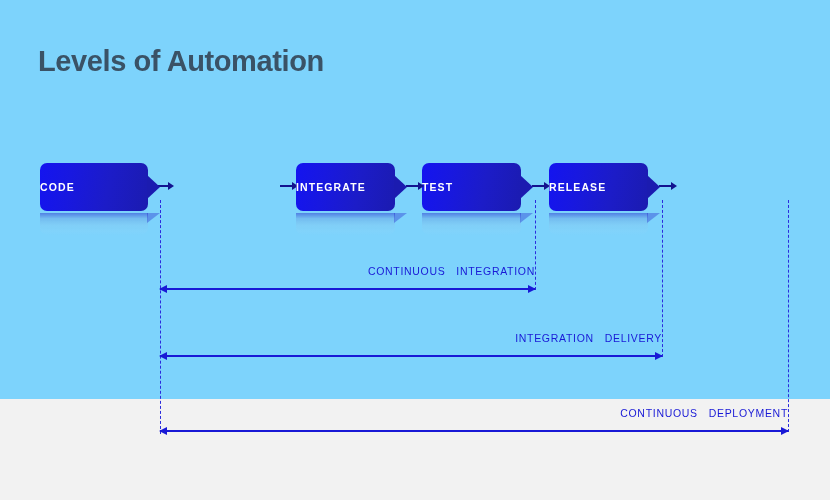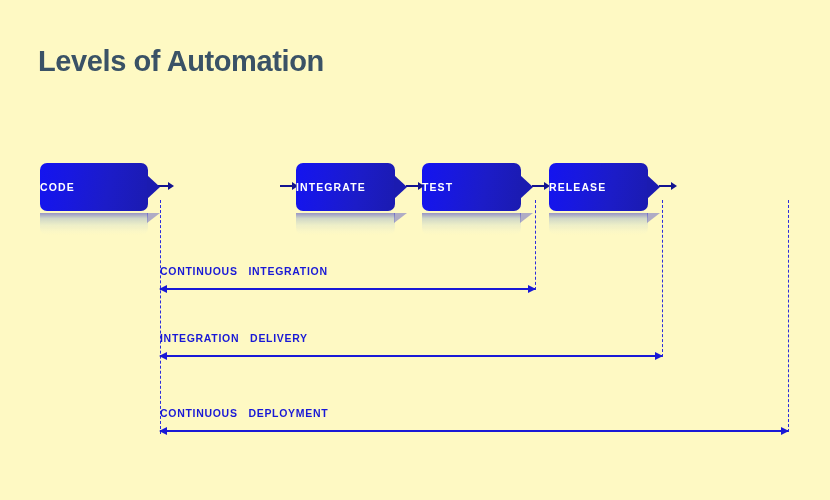--- a/index.html
+++ b/index.html
@@ -2,21 +2,21 @@
 <html><head>
 <meta charset="utf-8">
 <style>
   * { margin:0; padding:0; box-sizing:border-box; }
   html, body {
     width:830px; height:500px;
     background:#f2f2f2;
     font-family:"Liberation Sans", sans-serif;
     overflow:hidden;
   }
-  #canvas { position:relative; width:830px; height:500px; background:#fef9c3; }
+  #canvas { position:relative; width:830px; height:399px; background:#7dd3fc; }
 
   
   #page-title {
     position:absolute; left:38px; top:45px;
     font-size:29px; font-weight:bold; letter-spacing:-0.4px;
     color:#3a5266;
   }
 
   
   .stage {
@@ -91,22 +91,22 @@
   }
   .span .head-l, .span .head-r {
     position:absolute; top:-3.5px; width:0; height:0;
     border-top:4.5px solid transparent;
     border-bottom:4.5px solid transparent;
   }
   .span .head-l { left:-1px;  border-right:8px solid #1919d6; }
   .span .head-r { right:-1px; border-left:8px solid #1919d6; }
   .span .caption {
     position:absolute; left:0; right:0; top:-23px;
-    text-align:left;
-    font-size:10.5px; font-weight:bold; letter-spacing:0.7px;
+    text-align:right;
+    font-size:10.5px; font-weight:normal; letter-spacing:0.7px;
     color:#1919d6; white-space:pre;
   }
 </style>
 </head>
 <body>
 
 <div id="canvas">
 
   <div id="page-title">Levels of Automation</div>
 

